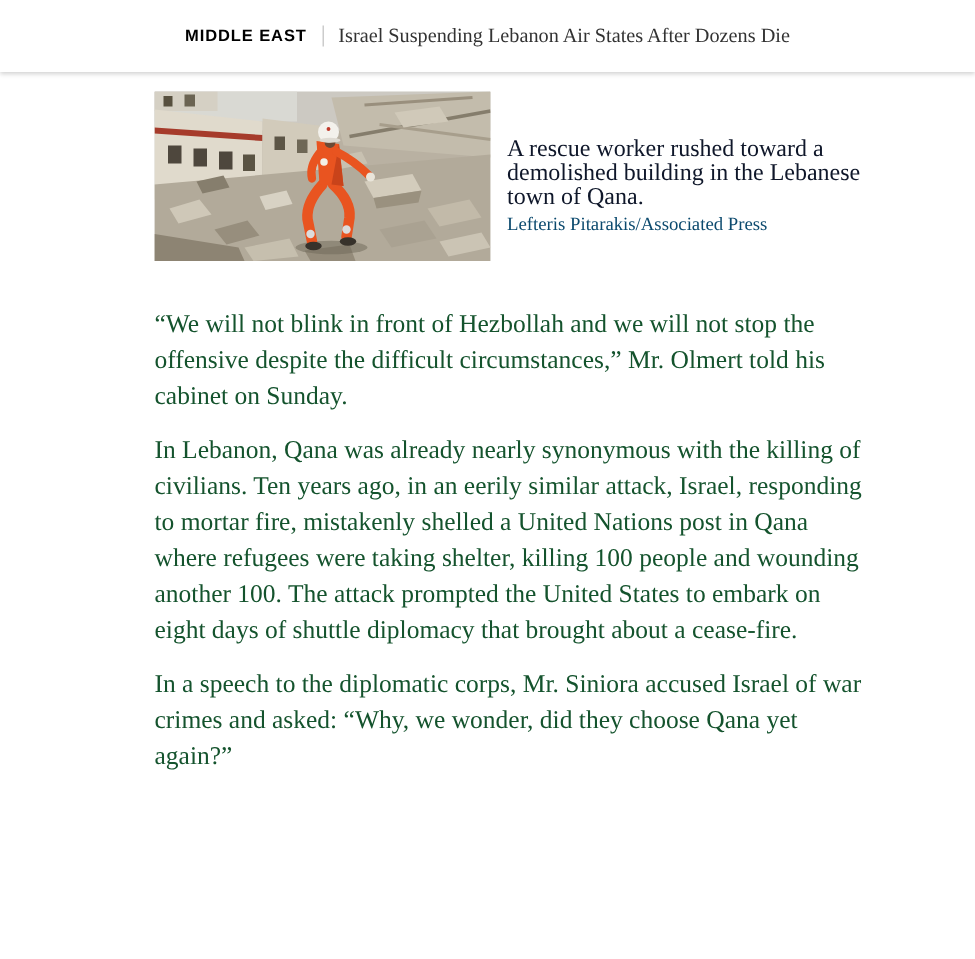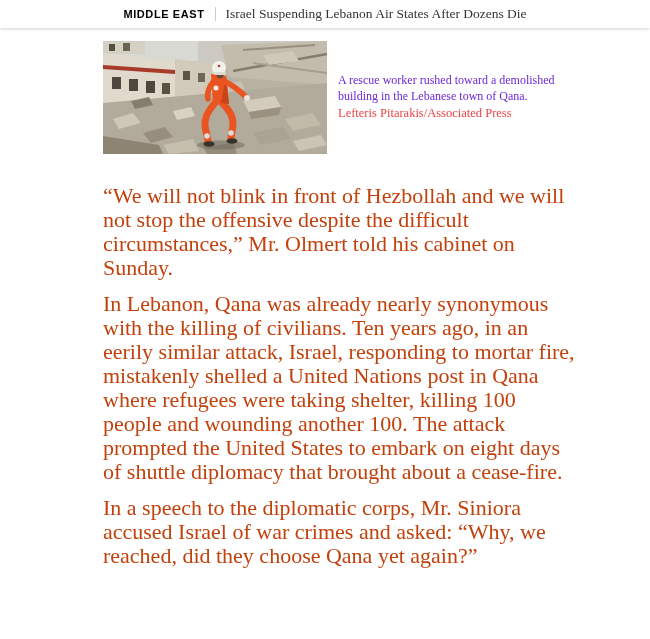--- a/index.html
+++ b/index.html
@@ -2,42 +2,42 @@
 <html><head>
 <meta charset="utf-8">
 <style>
   html,body{margin:0;padding:0;}
   body{
     width:650px;height:639px;overflow:hidden;background:#ffffff;
     font-family:"Liberation Serif","DejaVu Serif",serif;color:#333;
   }
   
   .header-bar{
-    position:relative;height:28px;background:#fff;
+    position:relative;height:48px;background:#fff;
     display:flex;align-items:center;justify-content:center;
     box-shadow:0 1px 3px rgba(0,0,0,.18);
   }
   .kicker{
     font-family:"Liberation Sans","DejaVu Sans",sans-serif;
     font-weight:700;font-size:11px;letter-spacing:.6px;color:#000;
     text-transform:uppercase;cursor:pointer;
   }
   .header-divider{width:1px;height:14px;background:#ccc;margin:0 10px;}
   .header-title{font-size:13.5px;color:#333;white-space:nowrap;}
   
   .content{margin:13px 0 0 103px;width:480px;}
   .figure-row{display:flex;align-items:flex-start;}
   .photo{width:224px;height:113px;flex:none;display:block;cursor:pointer;}
   .photo svg{display:block;width:224px;height:113px;}
   .caption-col{margin-left:11px;margin-top:31px;width:240px;}
-  .caption{font-size:12px;line-height:16px;color:#6d28d9;margin:0;}
-  .credit{font-size:12.5px;line-height:15px;color:#ef4444;margin:2px 0 0;}
+  .caption{font-size:16px;line-height:16px;color:#0f172a;margin:0;}
+  .credit{font-size:12.5px;line-height:15px;color:#0c4a6e;margin:2px 0 0;}
   .article-body{margin-top:30px;}
   .article-body p{
-    font-size:22px;line-height:24px;margin:0 0 12px;color:#c2410c;width:474px;
+    font-size:17px;line-height:24px;margin:0 0 12px;color:#14532d;width:474px;
   }
 </style>
 </head>
 <body>
 
 <div>
 
   <div class="header-bar">
     <span class="kicker">MIDDLE EAST</span>
     <span class="header-divider"></span>
@@ -116,17 +116,17 @@
       </div>
       <div class="caption-col">
         <p class="caption">A rescue worker rushed toward a demolished building in the Lebanese town of Qana.</p>
         <p class="credit">Lefteris Pitarakis/Associated Press</p>
       </div>
     </div>
 
     <div class="article-body">
       <p>“We will not blink in front of Hezbollah and we will not stop the offensive despite the difficult circumstances,” Mr. Olmert told his cabinet on Sunday.</p>
       <p>In Lebanon, Qana was already nearly synonymous with the killing of civilians. Ten years ago, in an eerily similar attack, Israel, responding to mortar fire, mistakenly shelled a United Nations post in Qana where refugees were taking shelter, killing 100 people and wounding another 100. The attack prompted the United States to embark on eight days of shuttle diplomacy that brought about a cease-fire.</p>
-      <p>In a speech to the diplomatic corps, Mr. Siniora accused Israel of war crimes and asked: “Why, we reached, did they choose Qana yet again?”</p>
+      <p>In a speech to the diplomatic corps, Mr. Siniora accused Israel of war crimes and asked: “Why, we wonder, did they choose Qana yet again?”</p>
     </div>
 
   </div>
 </div>
 
 </body></html>

